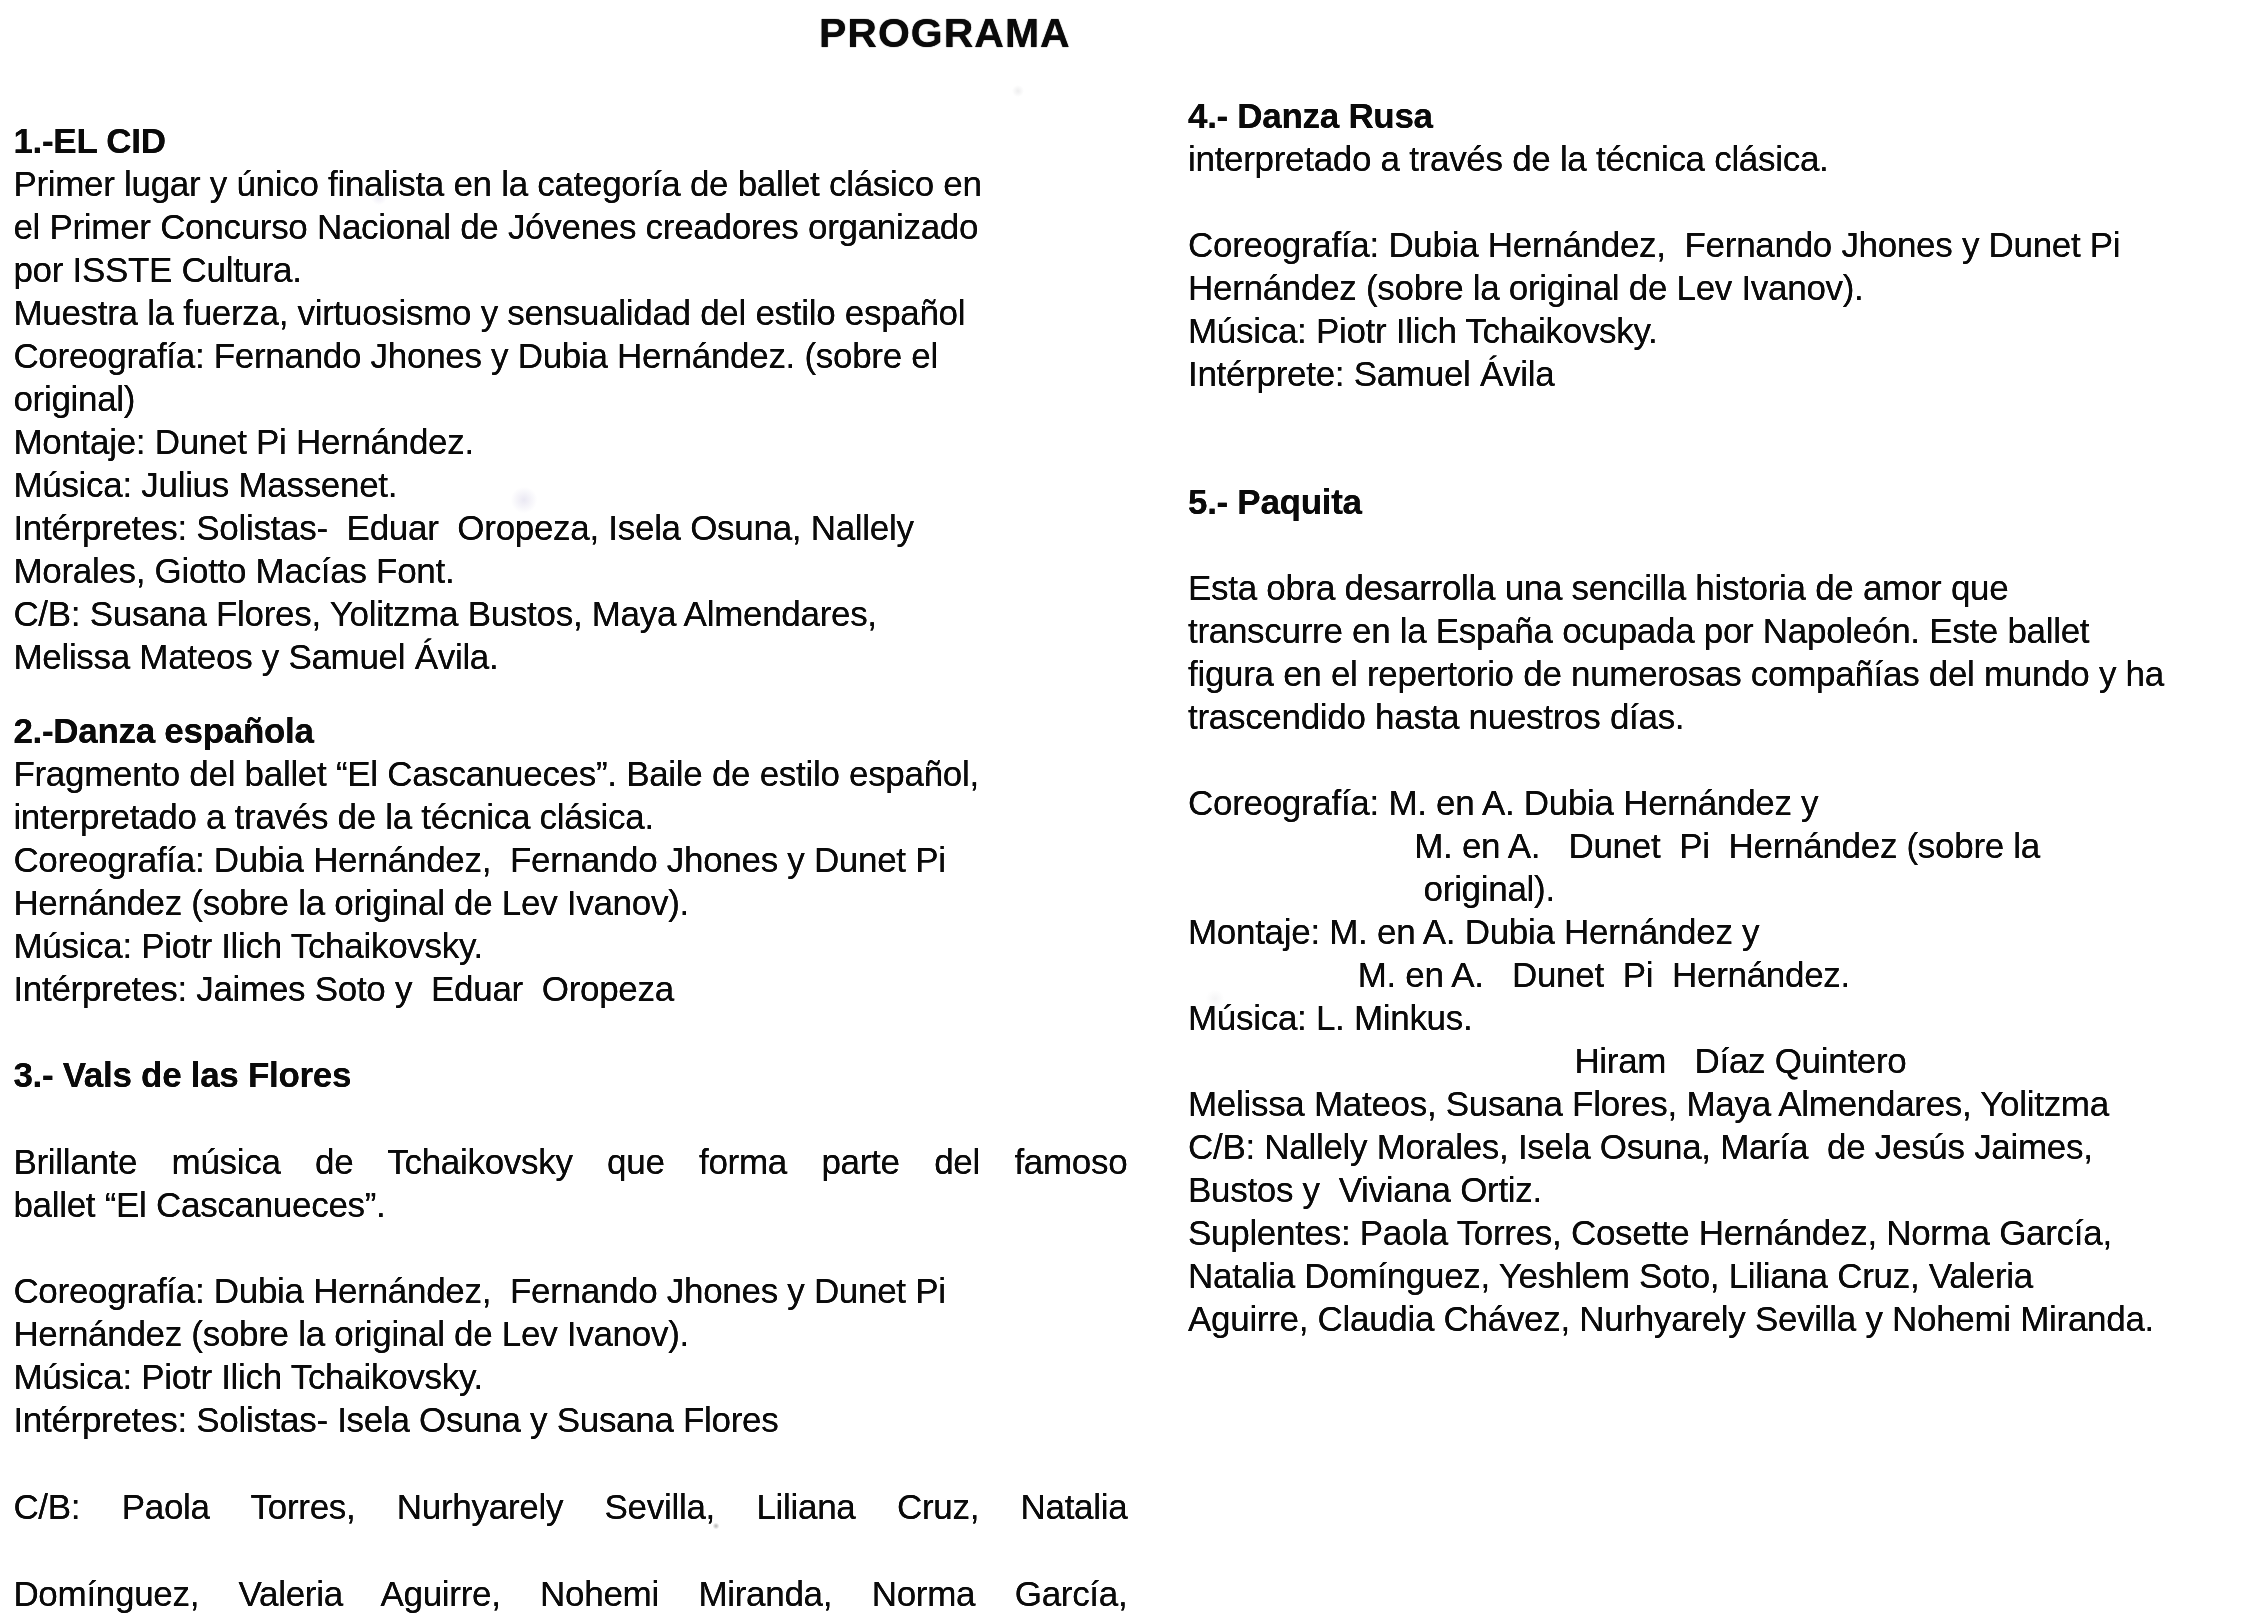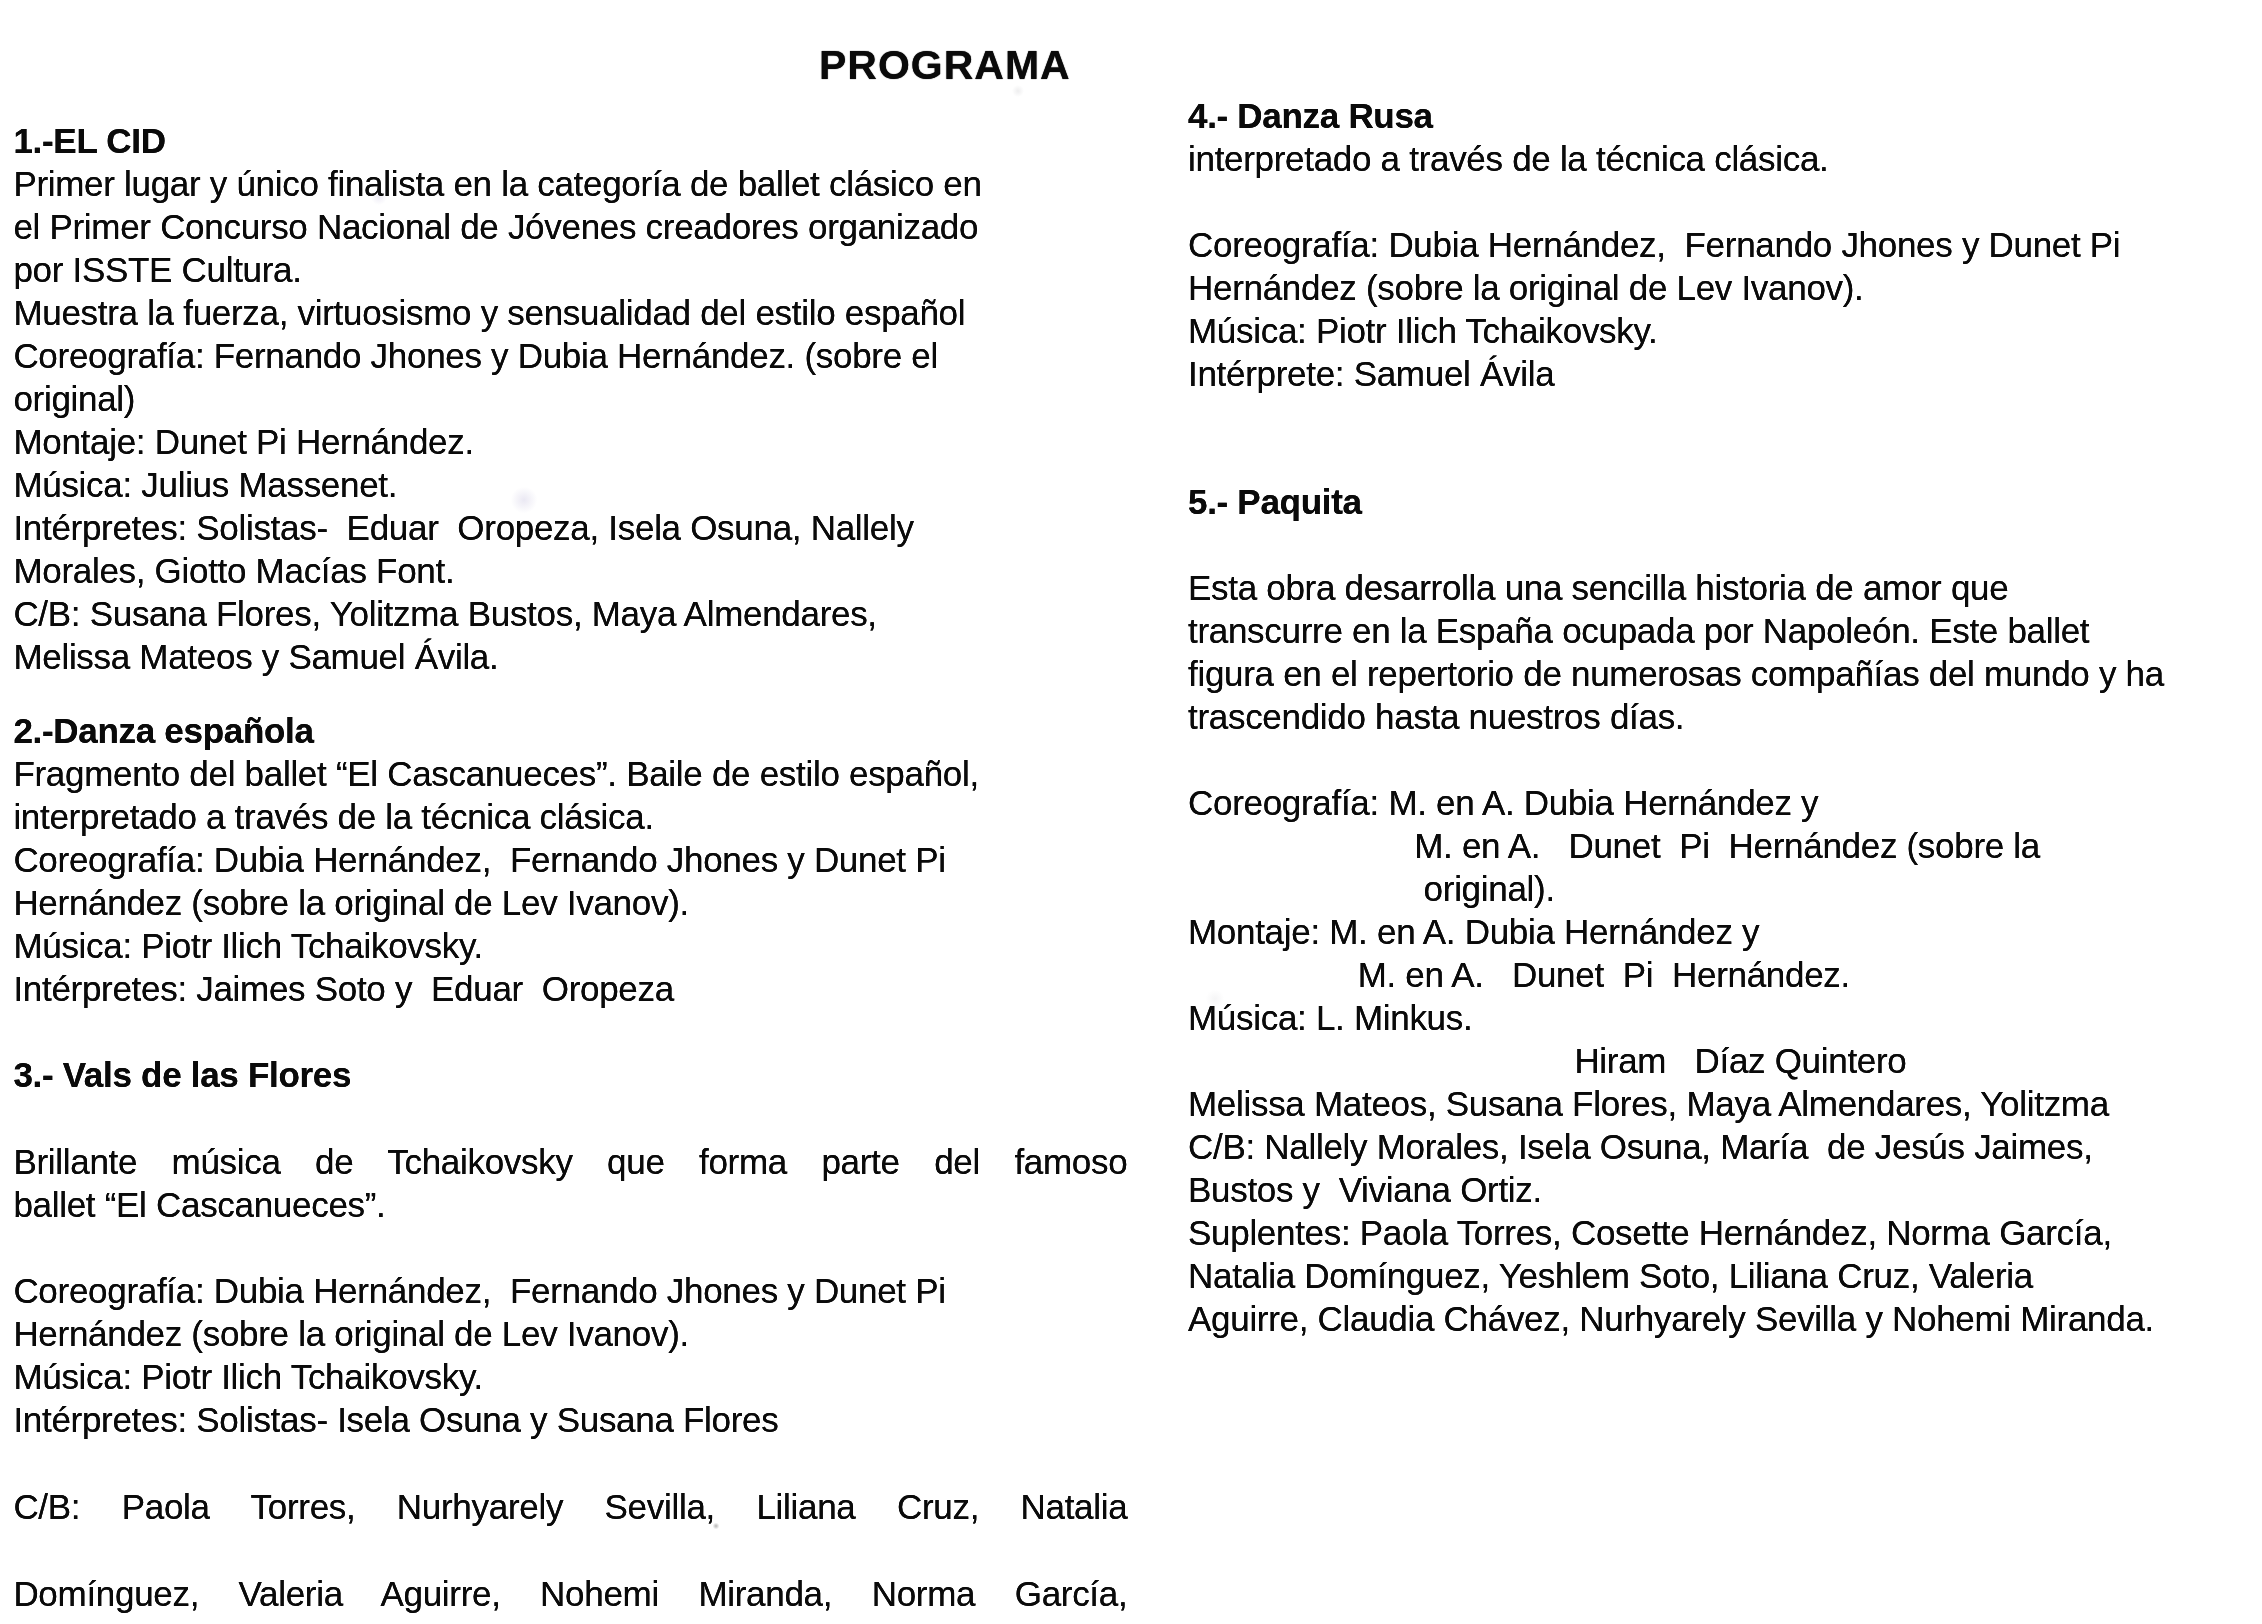--- a/index.html
+++ b/index.html
@@ -14,21 +14,20 @@
       radial-gradient(circle 19px at 524px 500px, rgba(150,140,195,.20), transparent 70%),
       radial-gradient(circle 11.5px at 379px 197px, rgba(160,150,200,.18), transparent 70%),
       radial-gradient(circle 8.6px at 1018px 91px, rgba(170,170,175,.20), transparent 70%),
       radial-gradient(circle 4.8px at 716px 1526px, rgba(90,90,90,.45), transparent 70%),
       radial-gradient(circle 13.4px at 1215px 999px, rgba(200,200,205,.18), transparent 70%);
   }
   .title{
     position:absolute;left:819px;top:9.6px;
     font-size:41px;font-weight:bold;letter-spacing:1px;
     text-shadow:0 0 1px #000;
-    margin-top:32px;
   }
   .col{position:absolute;}
   .col-left{left:13.4px;top:119px;width:1114px;}
   .col-right{left:1188px;top:94px;width:1062px;}
   .line{
     font-size:35px;line-height:43px;min-height:43px;
     letter-spacing:-0.3px;
     white-space:pre-wrap;
     text-shadow:0 0 0.6px #000;
   }

